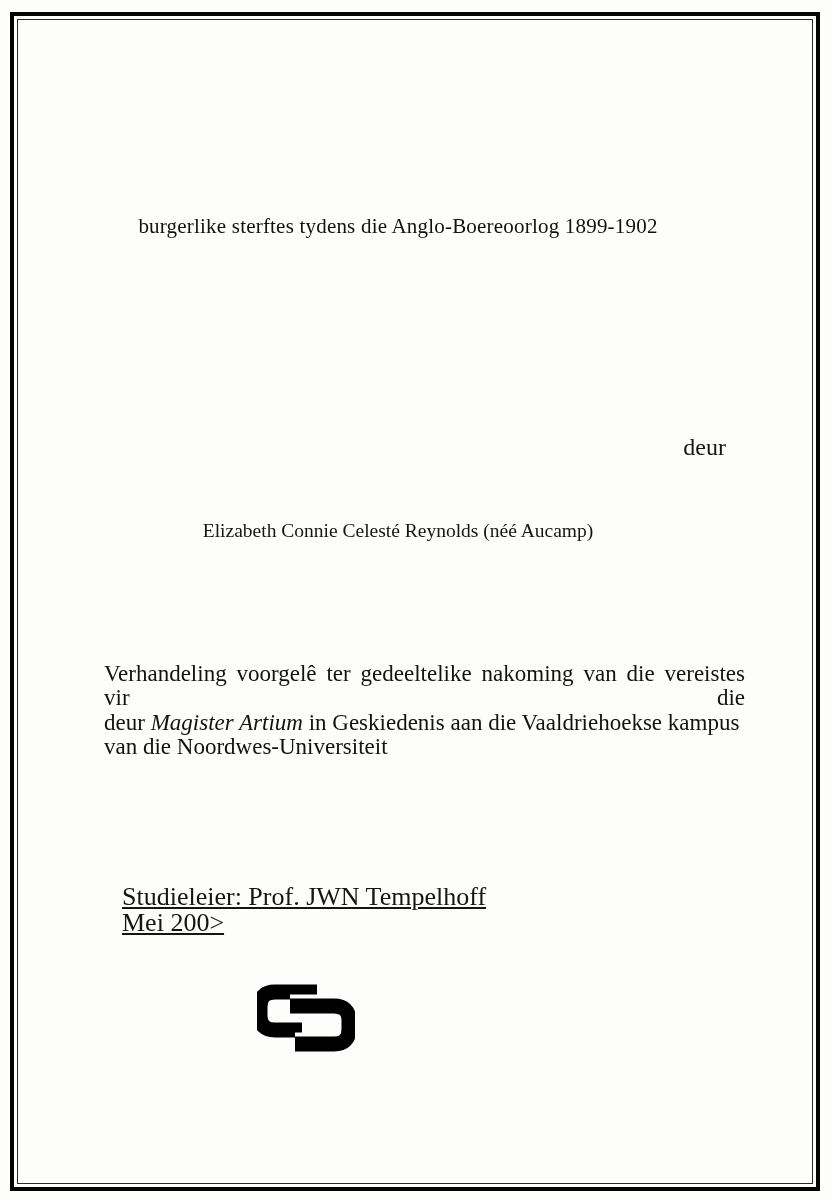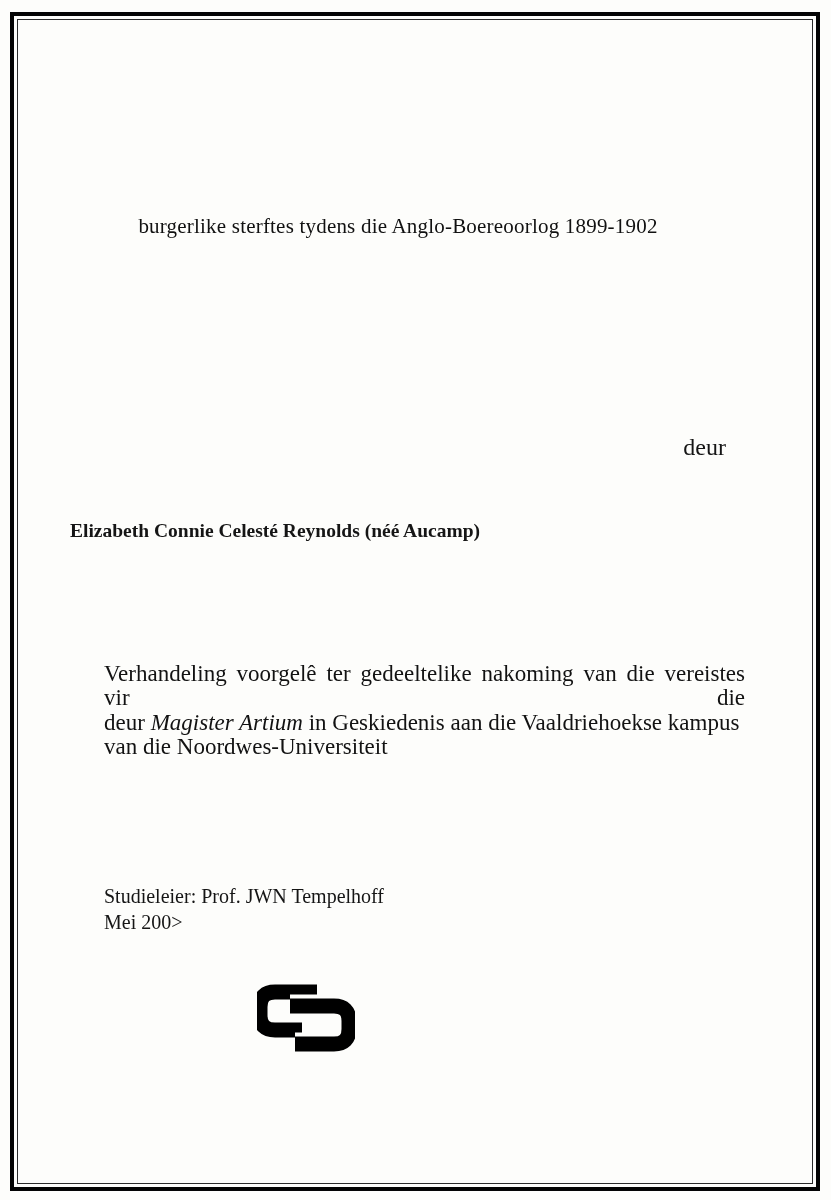--- a/index.html
+++ b/index.html
@@ -37,42 +37,43 @@
   .byline {
     position: absolute;
     top: 436px; left: 70px; right: 105px;
     text-align: right;
     font-size: 24px;
     line-height: 22px;
   }
   .author {
     position: absolute;
     top: 518px; left: 70px; right: 105px;
+    text-align: center;
     font-size: 19.5px;
     line-height: 26px;
-    font-weight: bold;
   }
   .submission {
     position: absolute;
     top: 662px; left: 104px;
     width: 641px;
     font-size: 23px;
     line-height: 24.4px;
     color: #121212;
   }
   .submission .just {
     text-align: justify;
     text-align-last: justify;
   }
   .ital { font-style: italic; margin-top: 24px; }
   .supervisor {
     position: absolute;
-    top: 884px; left: 104px;
-    font-size: 20px;
+    top: 884px; left: 122px;
+    font-size: 26px;
     line-height: 25.5px;
+    text-decoration: underline;
   }
   .logo {
     position: absolute;
     left: 257px; top: 977px;
     width: 320px; height: 78px;
   }
   .logo-mark {
     position: absolute;
     left: 0; top: 5px;
   }

